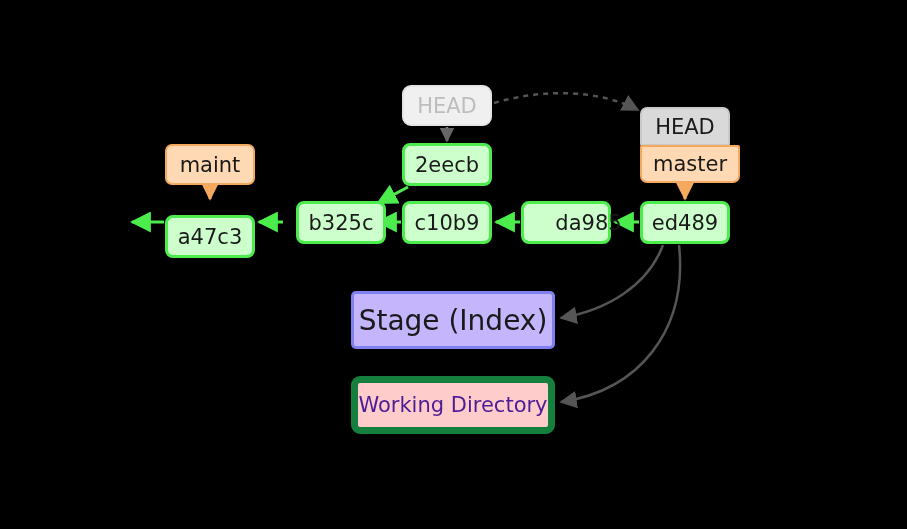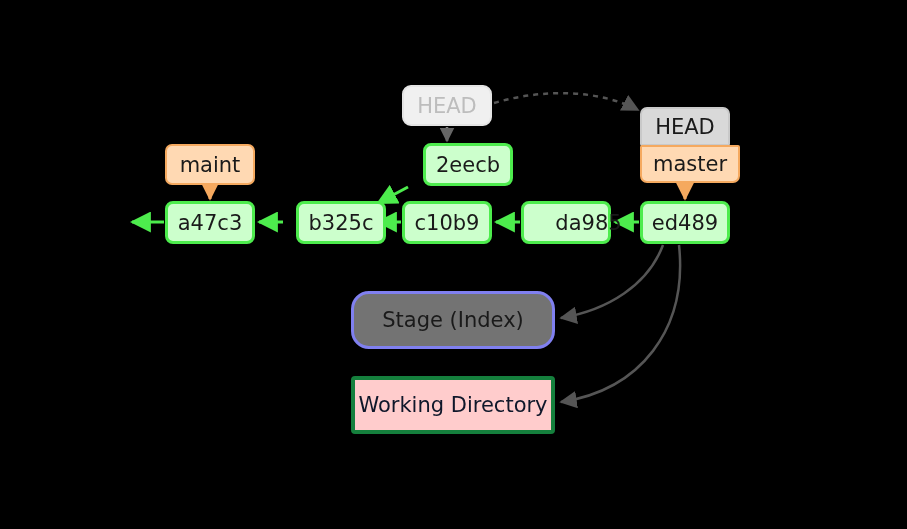--- a/index.html
+++ b/index.html
@@ -36,21 +36,20 @@
     border: 3px solid #4dec4d;
     color: #1a1a1a;
     font-size: 21px;
     width: 90px;
     height: 43px;
     border-radius: 8px;
   }
   
   .commit.up {
     top: 143px;
-    margin-left: 21px;
   }
   
   .branchref {
     background: #ffd9b3;
     border: 2px solid #f5a95f;
     color: #1a1a1a;
     font-size: 21px;
     border-radius: 7px;
   }
   
@@ -64,32 +63,32 @@
   
   .headsolid {
     background: #d9d9d9;
     border: 2px solid #c9c9c9;
     color: #1a1a1a;
     font-size: 21px;
     border-radius: 7px 7px 2px 2px;
   }
   
   .stage {
-    background: #737373;
+    background: #c4b5fd;
     border: 3px solid #8080f0;
     color: #1a1a1a;
-    font-size: 21px;
-    border-radius: 18px;
+    font-size: 28px;
+    border-radius: 5px;
   }
   .workdir {
     background: #ffcccc;
-    border: 4px solid #15803d;
-    color: #0f172a;
+    border: 7px solid #15803d;
+    color: #4c1d95;
     font-size: 21px;
-    border-radius: 4px;
+    border-radius: 9px;
   }
 </style>
 </head>
 <body>
 
 <svg id="canvas" viewBox="0 0 907 529" xmlns="http://www.w3.org/2000/svg">
   <defs>
     <marker id="arrow-green" viewBox="0 0 10 10" refX="9" refY="5" markerWidth="7" markerHeight="7" orient="auto-start-reverse">
       <path d="M 0 0 L 10 5 L 0 10 z" fill="#4dec4d"></path>
     </marker>
@@ -137,21 +136,21 @@
 </div>
 
 <div class="node headsolid" style="left:640px; top:107px; width:90px; height:39px;">
   <span>HEAD</span>
 </div>
 
 <div class="node branchref" style="left:640px; top:145px; width:100px; height:38px; border-radius:2px 2px 7px 7px;">
   <span>master</span>
 </div>
 
-<div class="node commit" style="left:165px; top:201px;">
+<div class="node commit" style="left:165px; top:215px;">
   <span>a47c3</span>
 </div>
 <div class="node commit" style="left:296px; top:201px;">
   <span>b325c</span>
 </div>
 <div class="node commit" style="left:402px; top:201px;">
   <span>c10b9</span>
 </div>
 <div class="node commit" style="left:521px; top:201px;padding-left:45px;">
   <span>da985</span>

